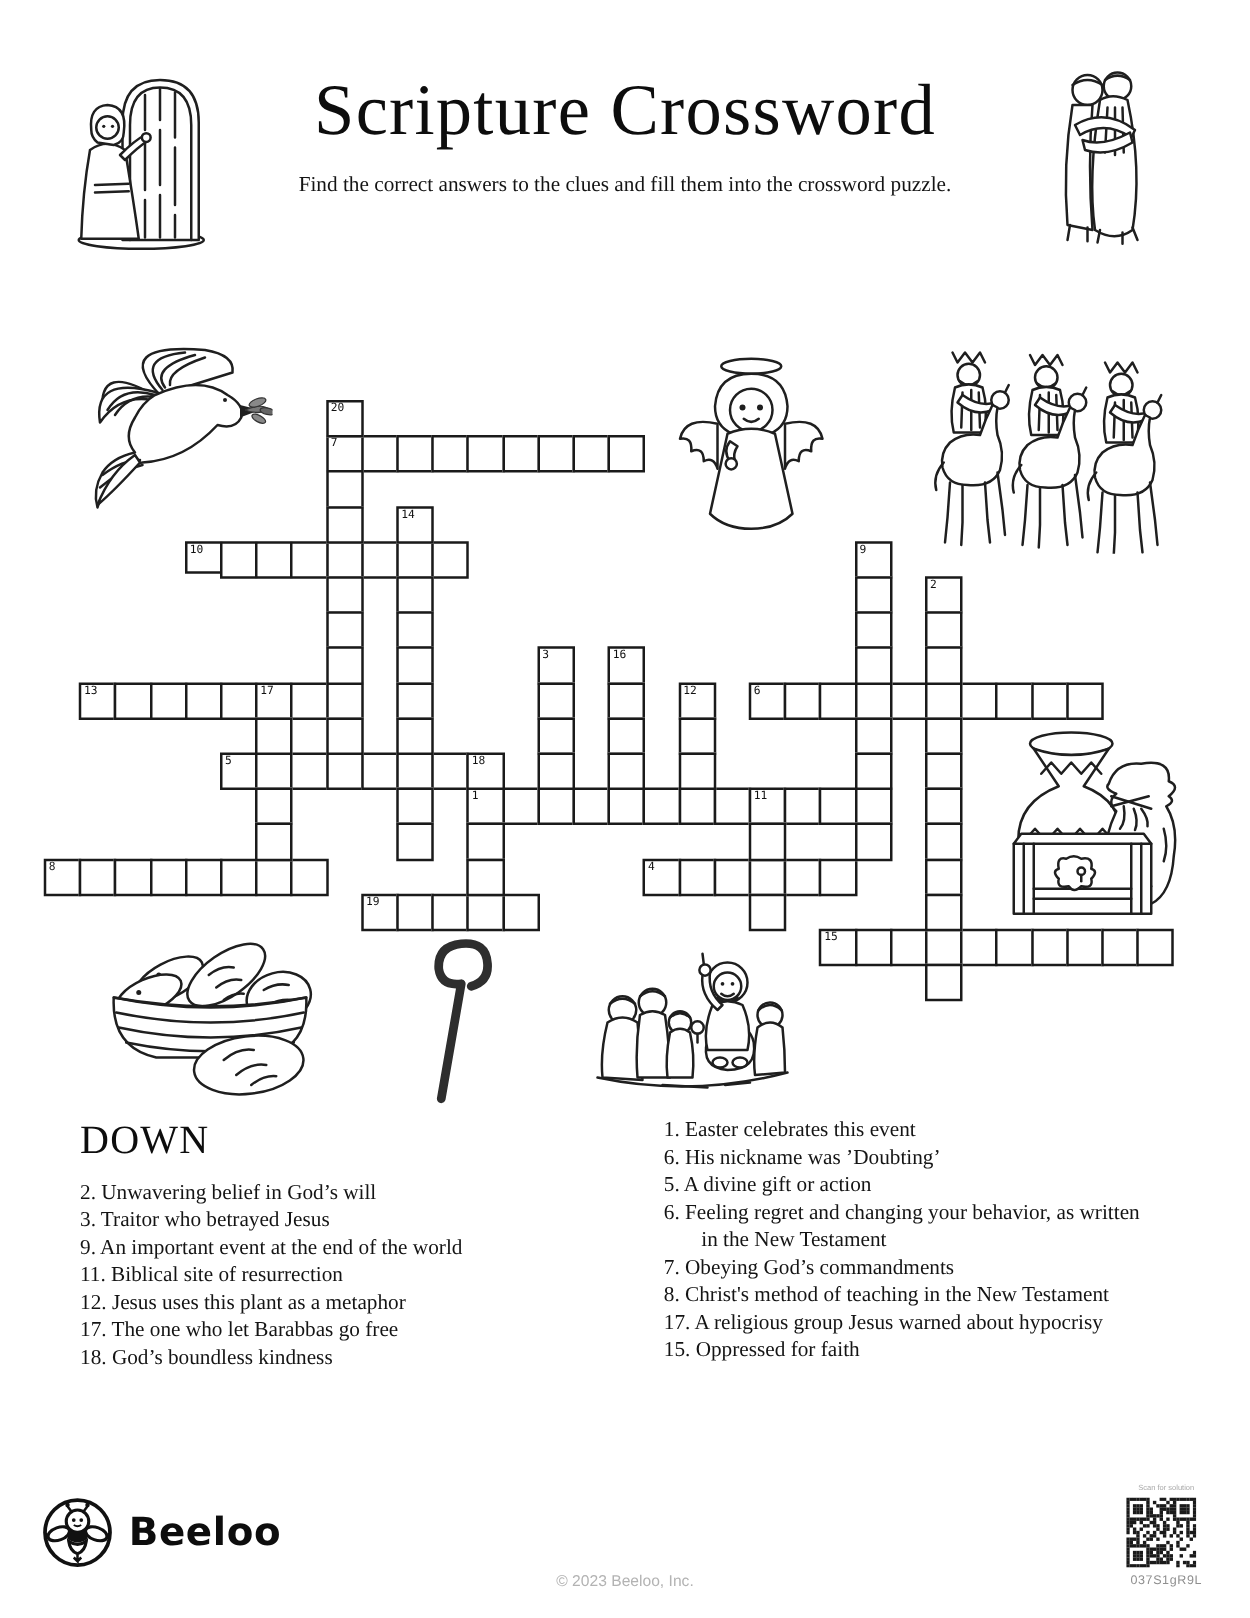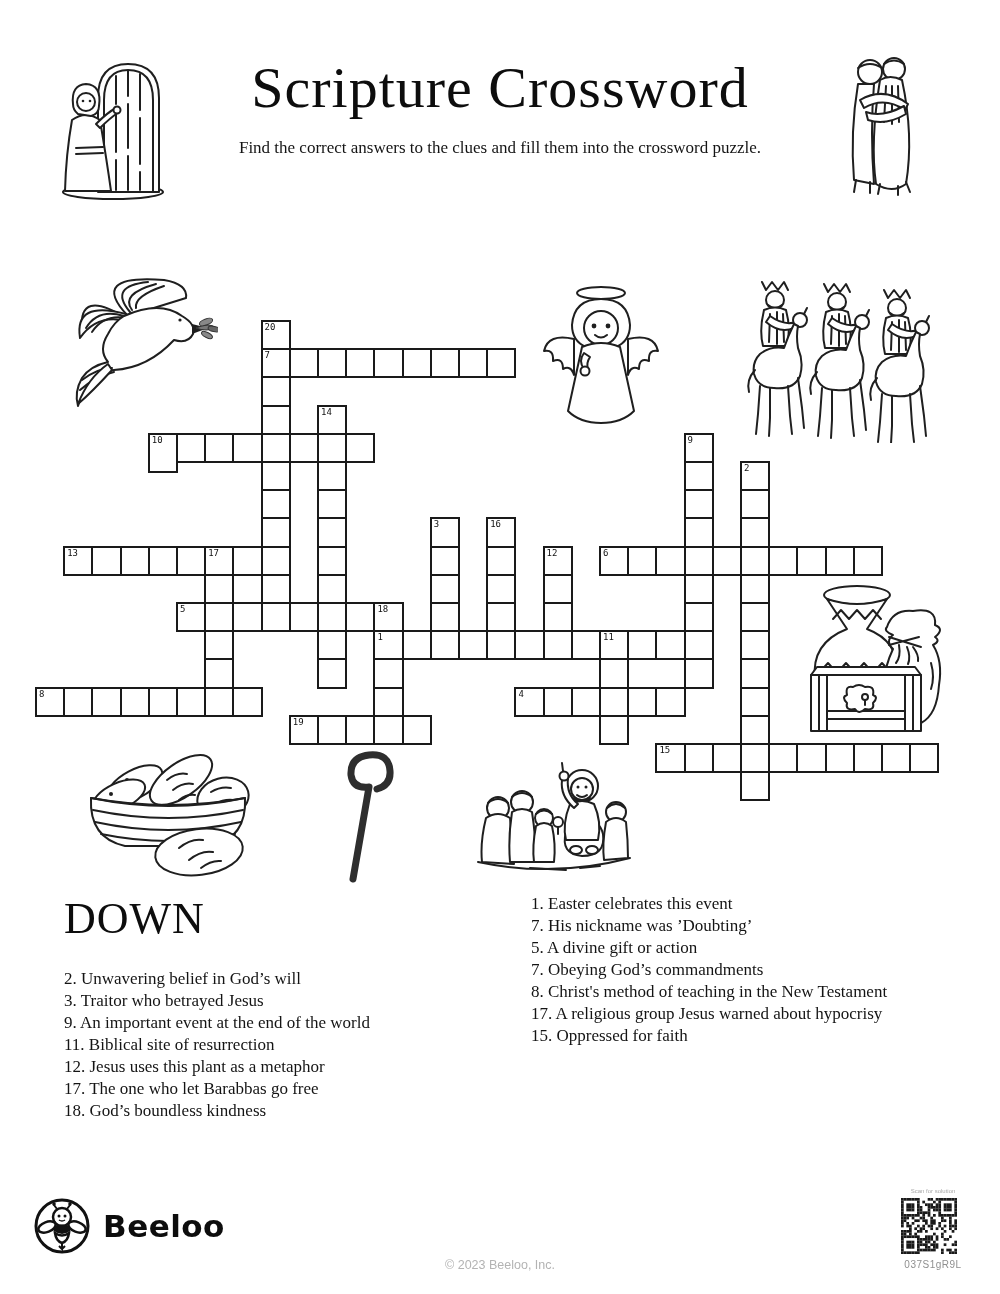--- a/index.html
+++ b/index.html
@@ -14,21 +14,21 @@
   #grid{position:absolute;z-index:3;}
   .cell{position:absolute;background:#fff;border:2px solid #1a1a1a;
         box-sizing:border-box;}
   .cellnum{position:absolute;top:0px;left:2px;
            font-family:"DejaVu Sans Mono", monospace;font-size:9px;
            line-height:10px;color:#111;}
   
   .clues{position:absolute;top:893px;}
   #down-clues{left:64px;width:440px;}
   #across-clues{left:531px;width:382px;}
-  .clues h2{margin:0 0 24px 0;font-weight:normal;font-size:44px;
+  .clues h2{margin:0 0 13px 0;font-weight:normal;font-size:32px;
             letter-spacing:1px;color:#0d0d0d;}
   .clue{font-size:17px;line-height:22px;color:#141414;
         padding-left:30px;text-indent:-30px;}
   
   #brand{position:absolute;left:33px;top:1197px;display:flex;
          align-items:center;gap:12px;z-index:4;}
   #brand .brand-text{font-family:"DejaVu Sans", sans-serif;font-weight:bold;
          font-size:31px;letter-spacing:.5px;color:#0d0d0d;}
   #copyright{position:absolute;left:0;right:0;top:1258px;text-align:center;
          font-family:"Liberation Sans", sans-serif;font-size:12.5px;color:#b3b3b3;}
@@ -267,21 +267,21 @@
     <div class="cell" style="left: 0px; top: 366.6px; width: 30.2px; height: 30.2px;">
       <span class="cellnum">8</span>
     </div>
     <div class="cell" style="left: 28.2px; top: 366.6px; width: 30.2px; height: 30.2px;"></div>
     <div class="cell" style="left: 56.4px; top: 366.6px; width: 30.2px; height: 30.2px;"></div>
     <div class="cell" style="left: 84.6px; top: 366.6px; width: 30.2px; height: 30.2px;"></div>
     <div class="cell" style="left: 112.8px; top: 366.6px; width: 30.2px; height: 30.2px;"></div>
     <div class="cell" style="left: 141px; top: 366.6px; width: 30.2px; height: 30.2px;"></div>
     <div class="cell" style="left: 169.2px; top: 366.6px; width: 30.2px; height: 30.2px;"></div>
     <div class="cell" style="left: 197.4px; top: 366.6px; width: 30.2px; height: 30.2px;"></div>
-    <div class="cell" style="left: 112.8px; top: 112.8px; width: 30.2px; height: 40px;">
+    <div class="cell" style="left: 112.8px; top: 112.8px; width: 30.2px; height: 26px;">
       <span class="cellnum">10</span>
     </div>
     <div class="cell" style="left: 141px; top: 112.8px; width: 30.2px; height: 30.2px;"></div>
     <div class="cell" style="left: 169.2px; top: 112.8px; width: 30.2px; height: 30.2px;"></div>
     <div class="cell" style="left: 197.4px; top: 112.8px; width: 30.2px; height: 30.2px;"></div>
     <div class="cell" style="left: 225.6px; top: 112.8px; width: 30.2px; height: 30.2px;"></div>
     <div class="cell" style="left: 253.8px; top: 112.8px; width: 30.2px; height: 30.2px;"></div>
     <div class="cell" style="left: 282px; top: 112.8px; width: 30.2px; height: 30.2px;"></div>
     <div class="cell" style="left: 310.2px; top: 112.8px; width: 30.2px; height: 30.2px;"></div>
     <div class="cell" style="left: 28.2px; top: 225.6px; width: 30.2px; height: 30.2px;">
@@ -390,22 +390,23 @@
       <div class="clue">11. Biblical site of resurrection</div>
       <div class="clue">12. Jesus uses this plant as a metaphor</div>
       <div class="clue">17. The one who let Barabbas go free</div>
       <div class="clue">18. God’s boundless kindness</div>
     </div>
 </div>
 
 <div class="clues" id="across-clues">
   <div>
       <div class="clue">1. Easter celebrates this event</div>
-      <div class="clue">7. His nickname was ’Doubting’</div>
+      <div class="clue">6. His nickname was ’Doubting’</div>
       <div class="clue">5. A divine gift or action</div>
+      <div class="clue">6. Feeling regret and changing your behavior, as written in the New Testament</div>
       <div class="clue">7. Obeying God’s commandments</div>
       <div class="clue">8. Christ's method of teaching in the New Testament</div>
       <div class="clue">17. A religious group Jesus warned about hypocrisy</div>
       <div class="clue">15. Oppressed for faith</div>
     </div>
 </div>
 
 <div id="brand">
   <svg width="58" height="58" viewBox="0 0 58 58">
     <circle cx="29" cy="29" r="26" fill="#fff" stroke="#111" stroke-width="3"></circle>

